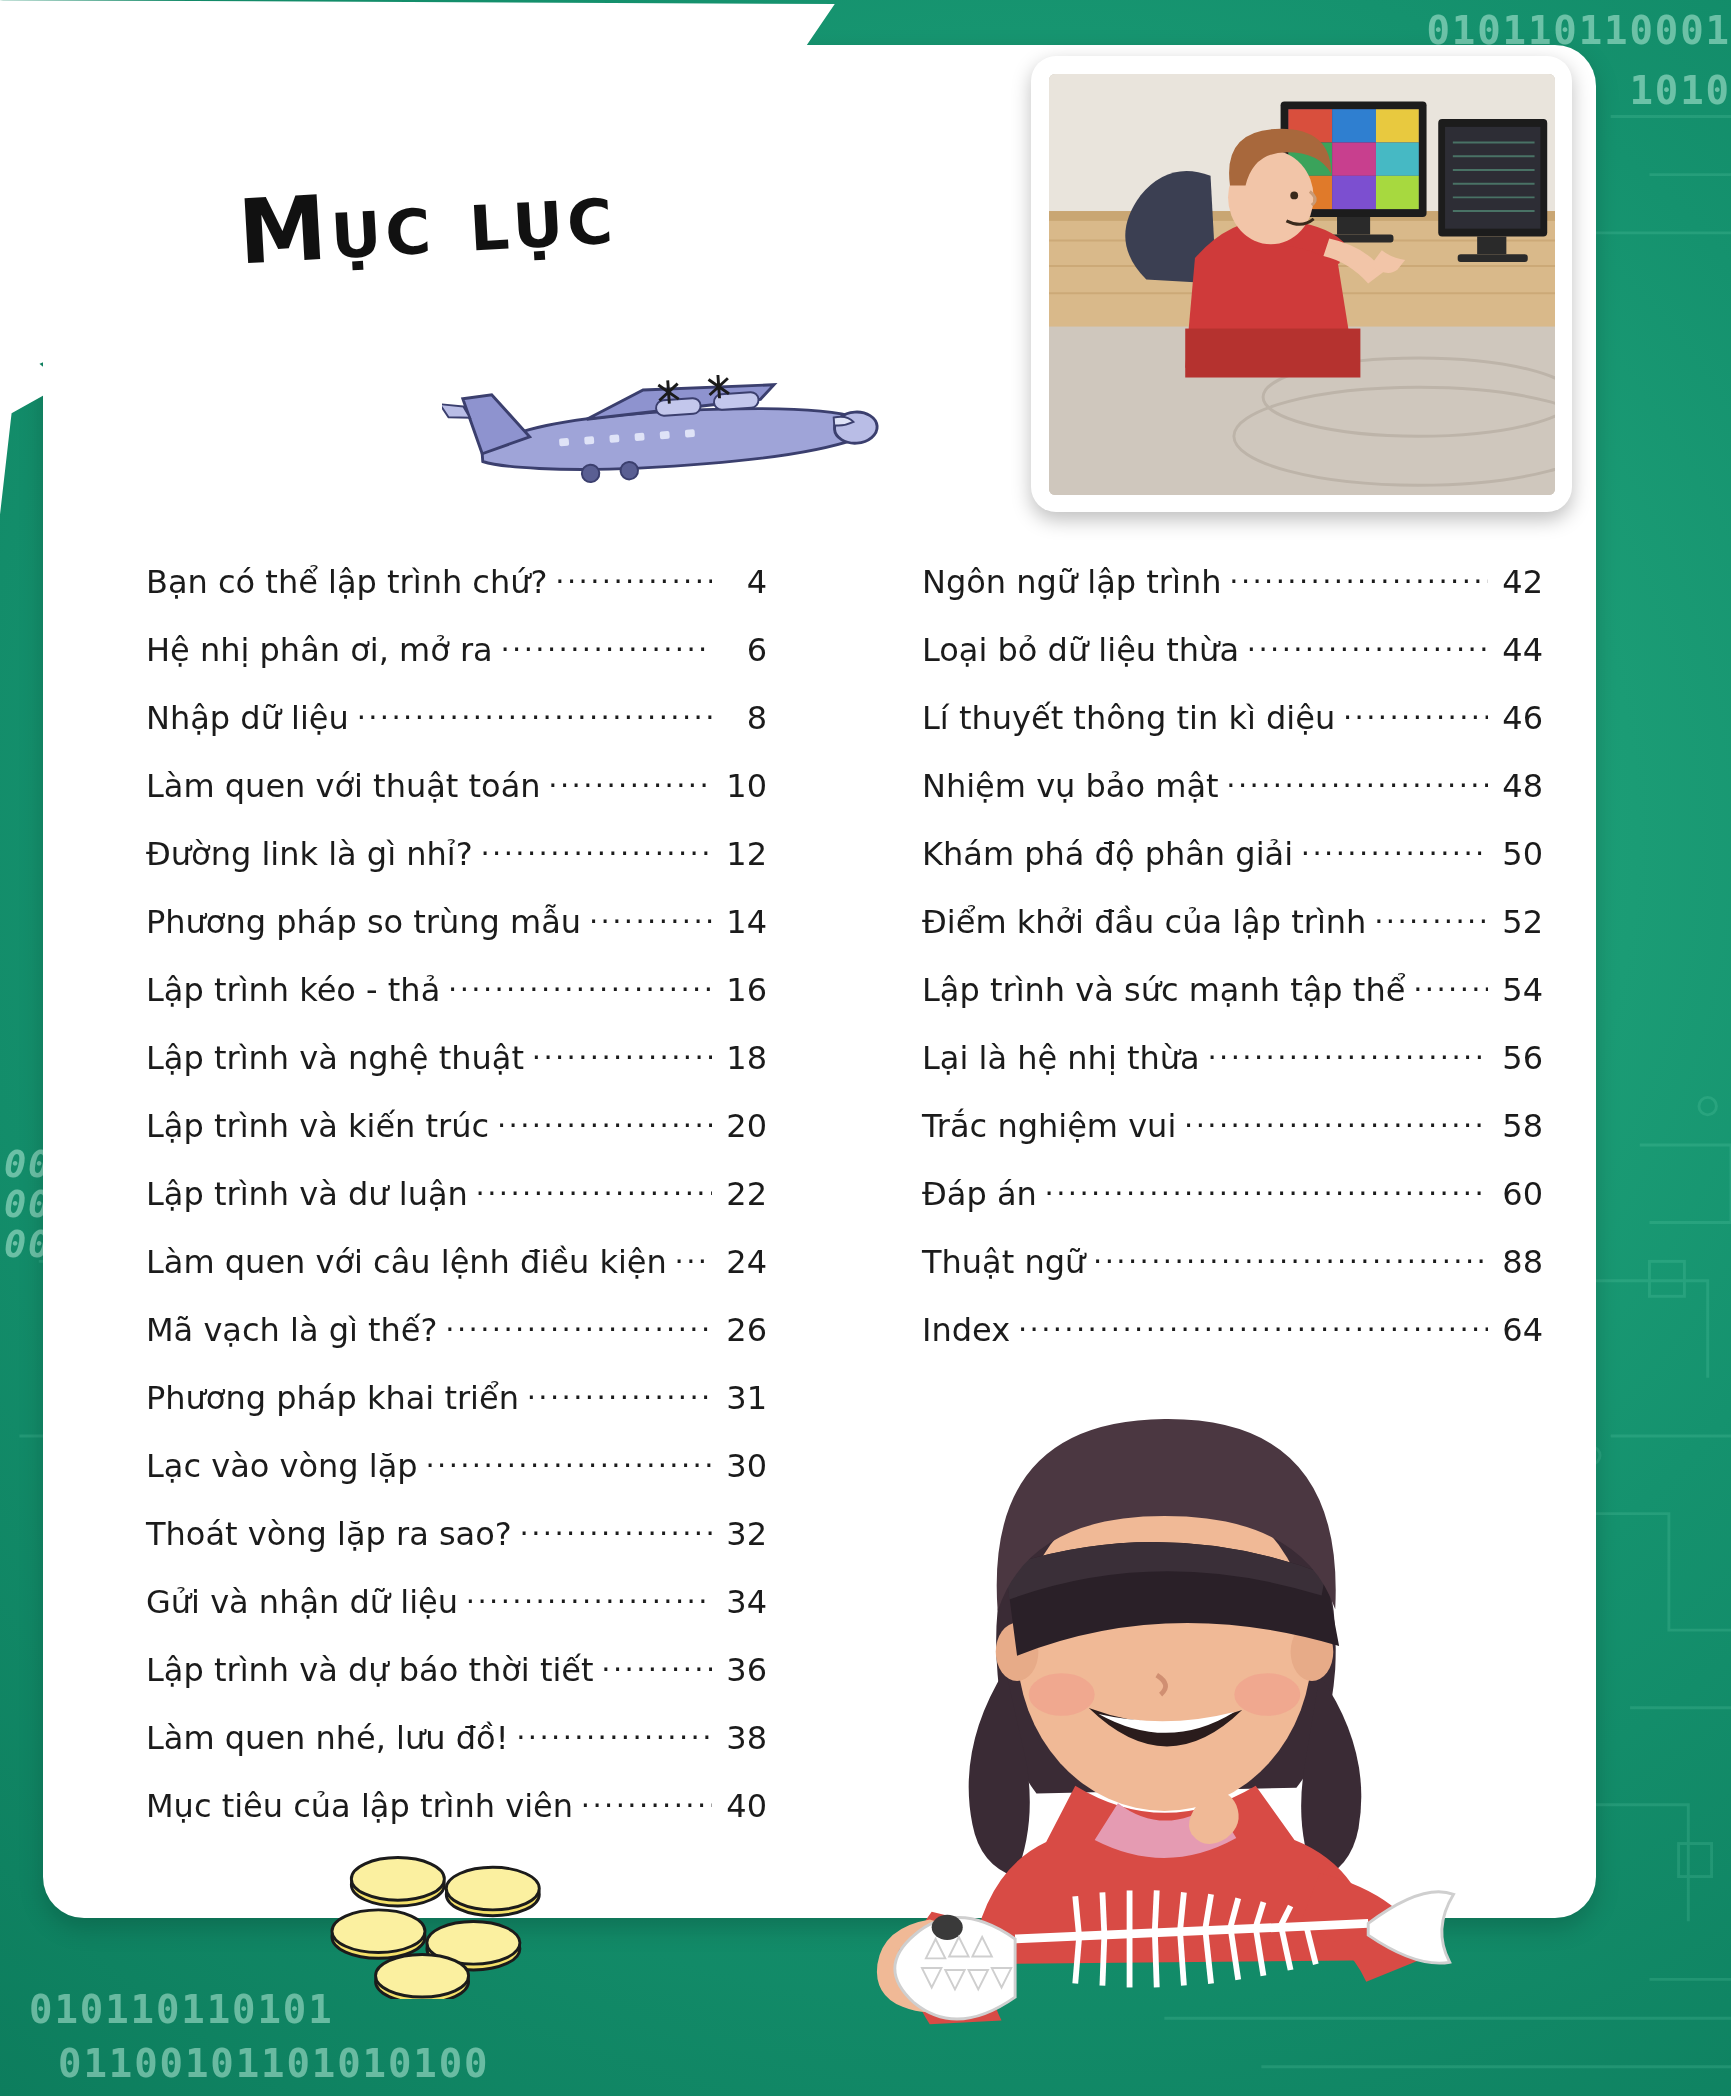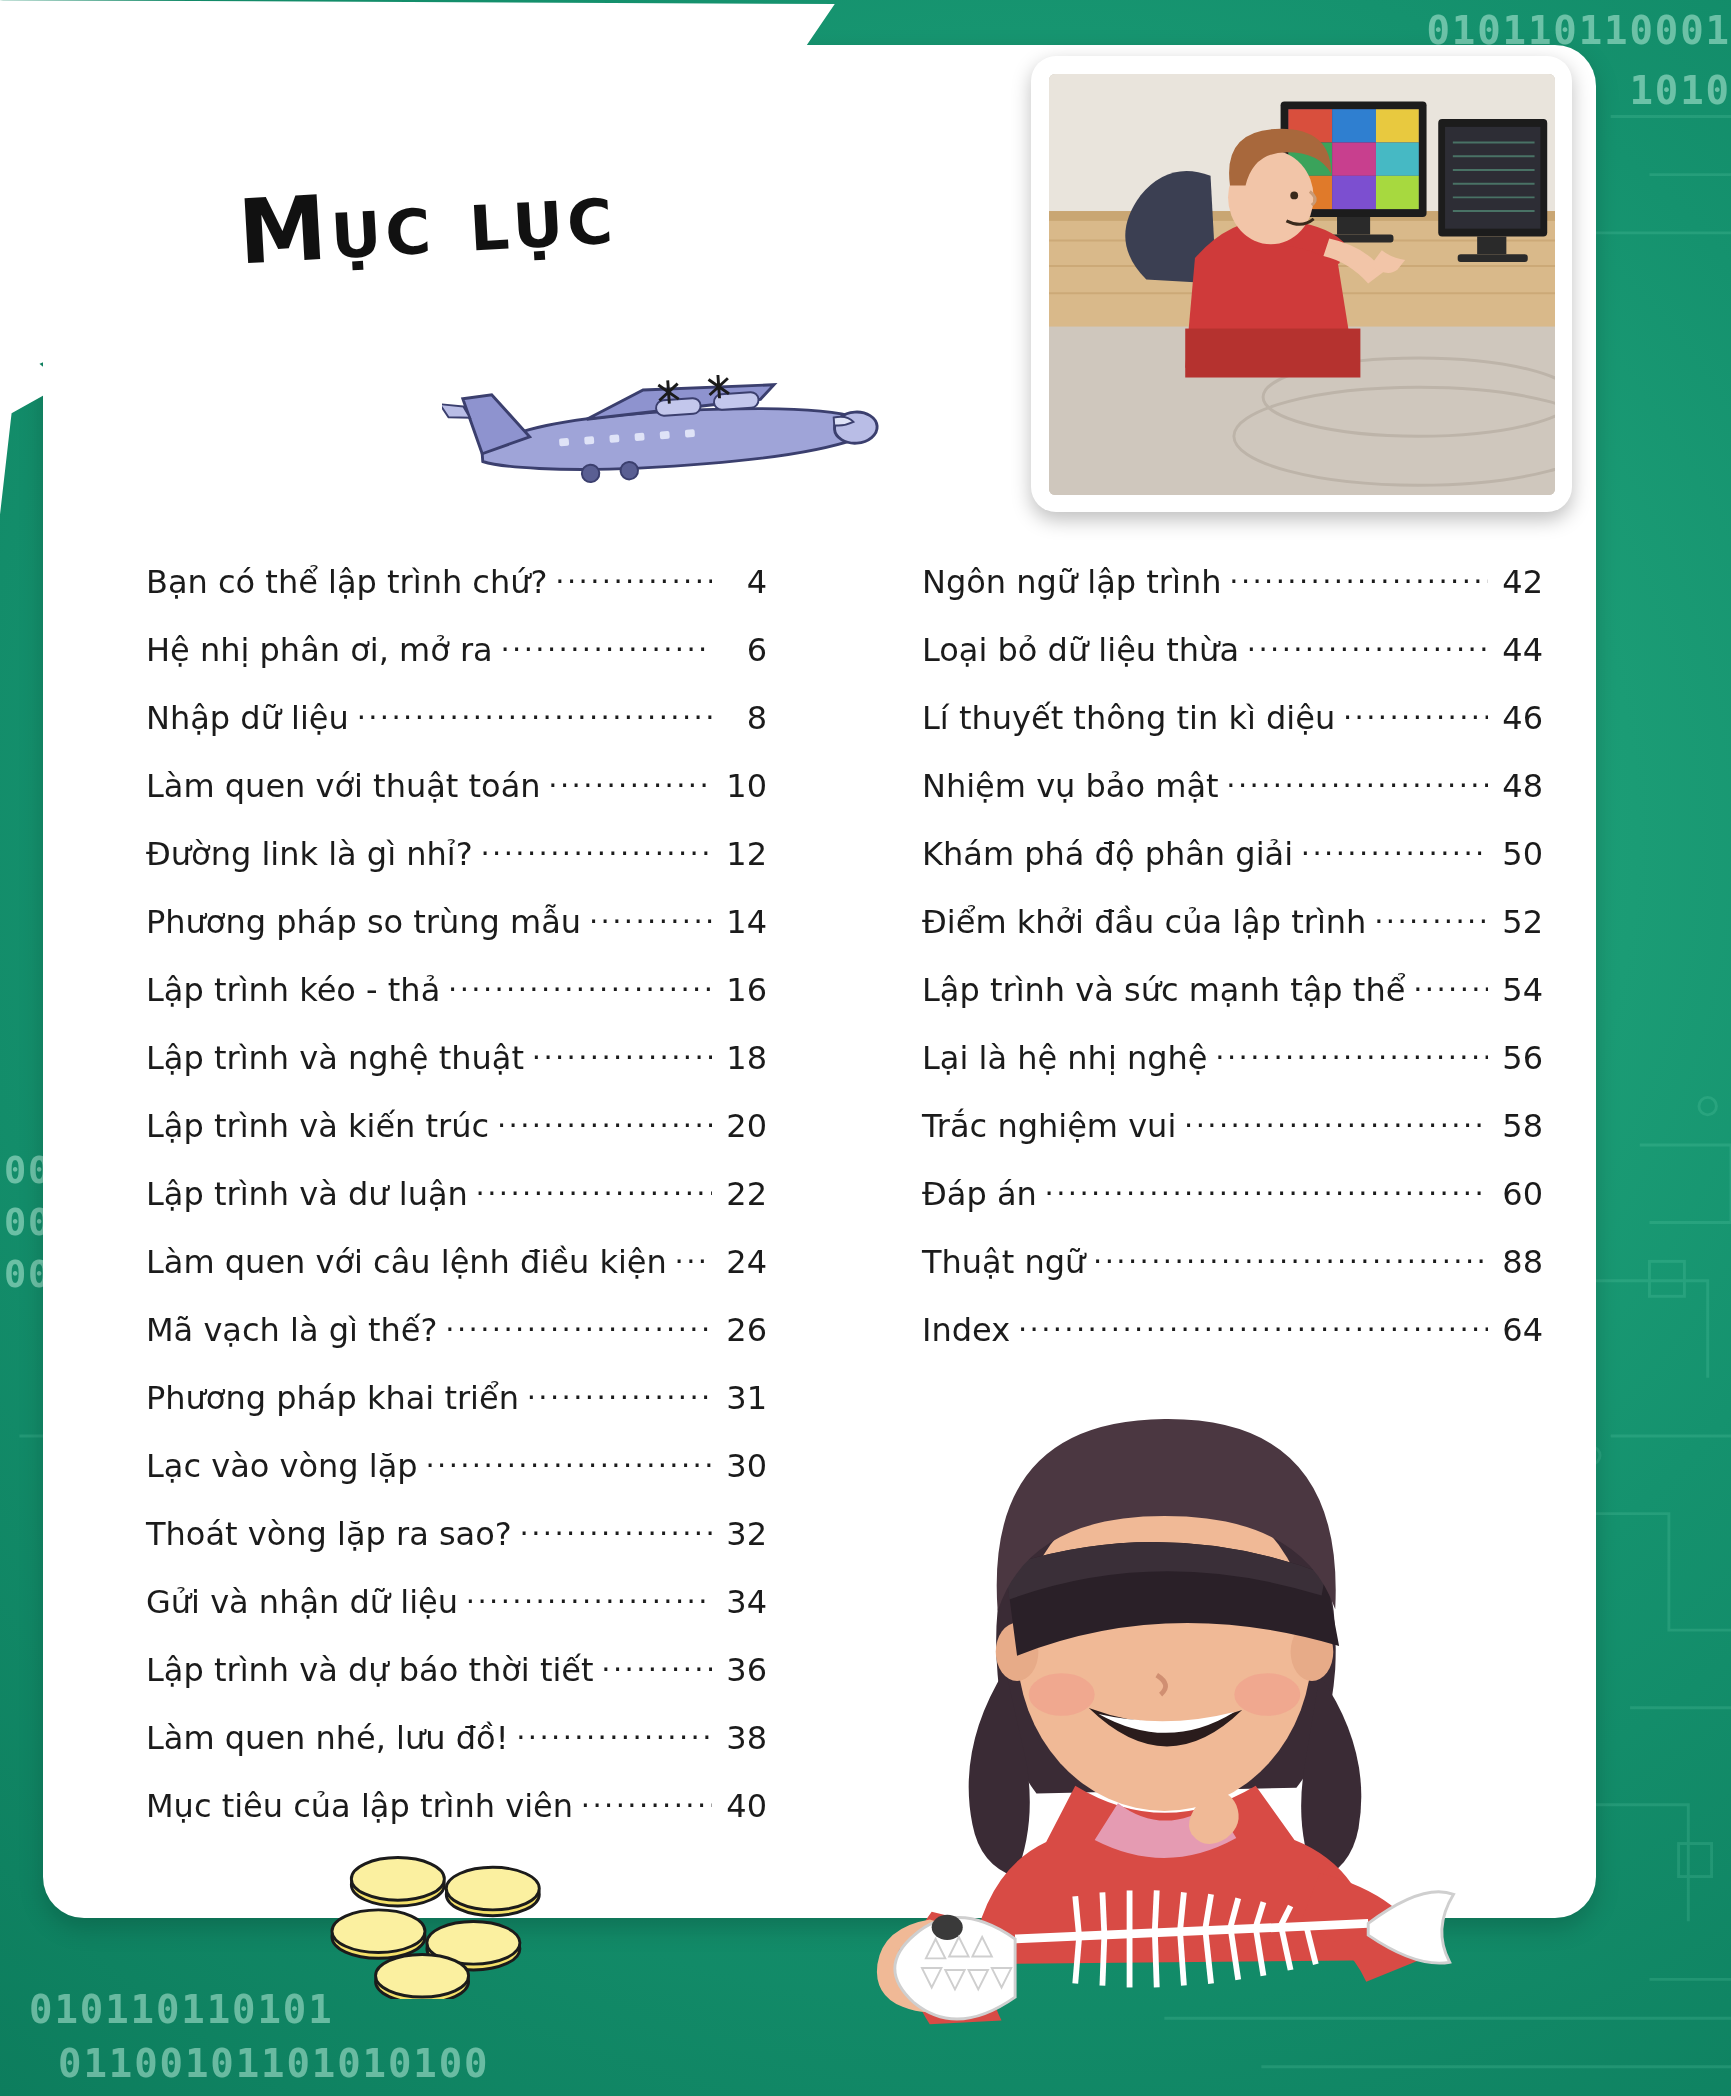--- a/index.html
+++ b/index.html
@@ -39,21 +39,22 @@
     white-space: pre;
     font-weight: bold;
   }
   .bin-tr { top: 7.8px; right: 0px; }
   .bin-tr2 { top: 68px; right: 0px; margin-left: 47px; }
   .bin-bl { bottom: 64px; left: 29px; }
   .bin-bl2 { bottom: 9.7px; left: 58px; }
   .bin-left {
     top: 1145px; left: 3.9px;
     font-size: 37px;
-    line-height: 52px;
+    line-height: 40px;
+    font-style: italic;
   }
 
   
   .paper {
     position: absolute;
     left: 43px;
     top: 45px;
     width: 1553px;
     height: 1873px;
     background: #ffffff;
@@ -459,21 +460,21 @@
     <span class="toc-title">Điểm khởi đầu của lập trình</span>
     <span class="toc-dots"></span>
     <span class="toc-page">52</span>
   </div>
   <div class="toc-row">
     <span class="toc-title">Lập trình và sức mạnh tập thể</span>
     <span class="toc-dots"></span>
     <span class="toc-page">54</span>
   </div>
   <div class="toc-row">
-    <span class="toc-title">Lại là hệ nhị nghệ</span>
+    <span class="toc-title">Lại là hệ nhị thừa</span>
     <span class="toc-dots"></span>
     <span class="toc-page">56</span>
   </div>
   <div class="toc-row">
     <span class="toc-title">Trắc nghiệm vui</span>
     <span class="toc-dots"></span>
     <span class="toc-page">58</span>
   </div>
   <div class="toc-row">
     <span class="toc-title">Đáp án</span>

